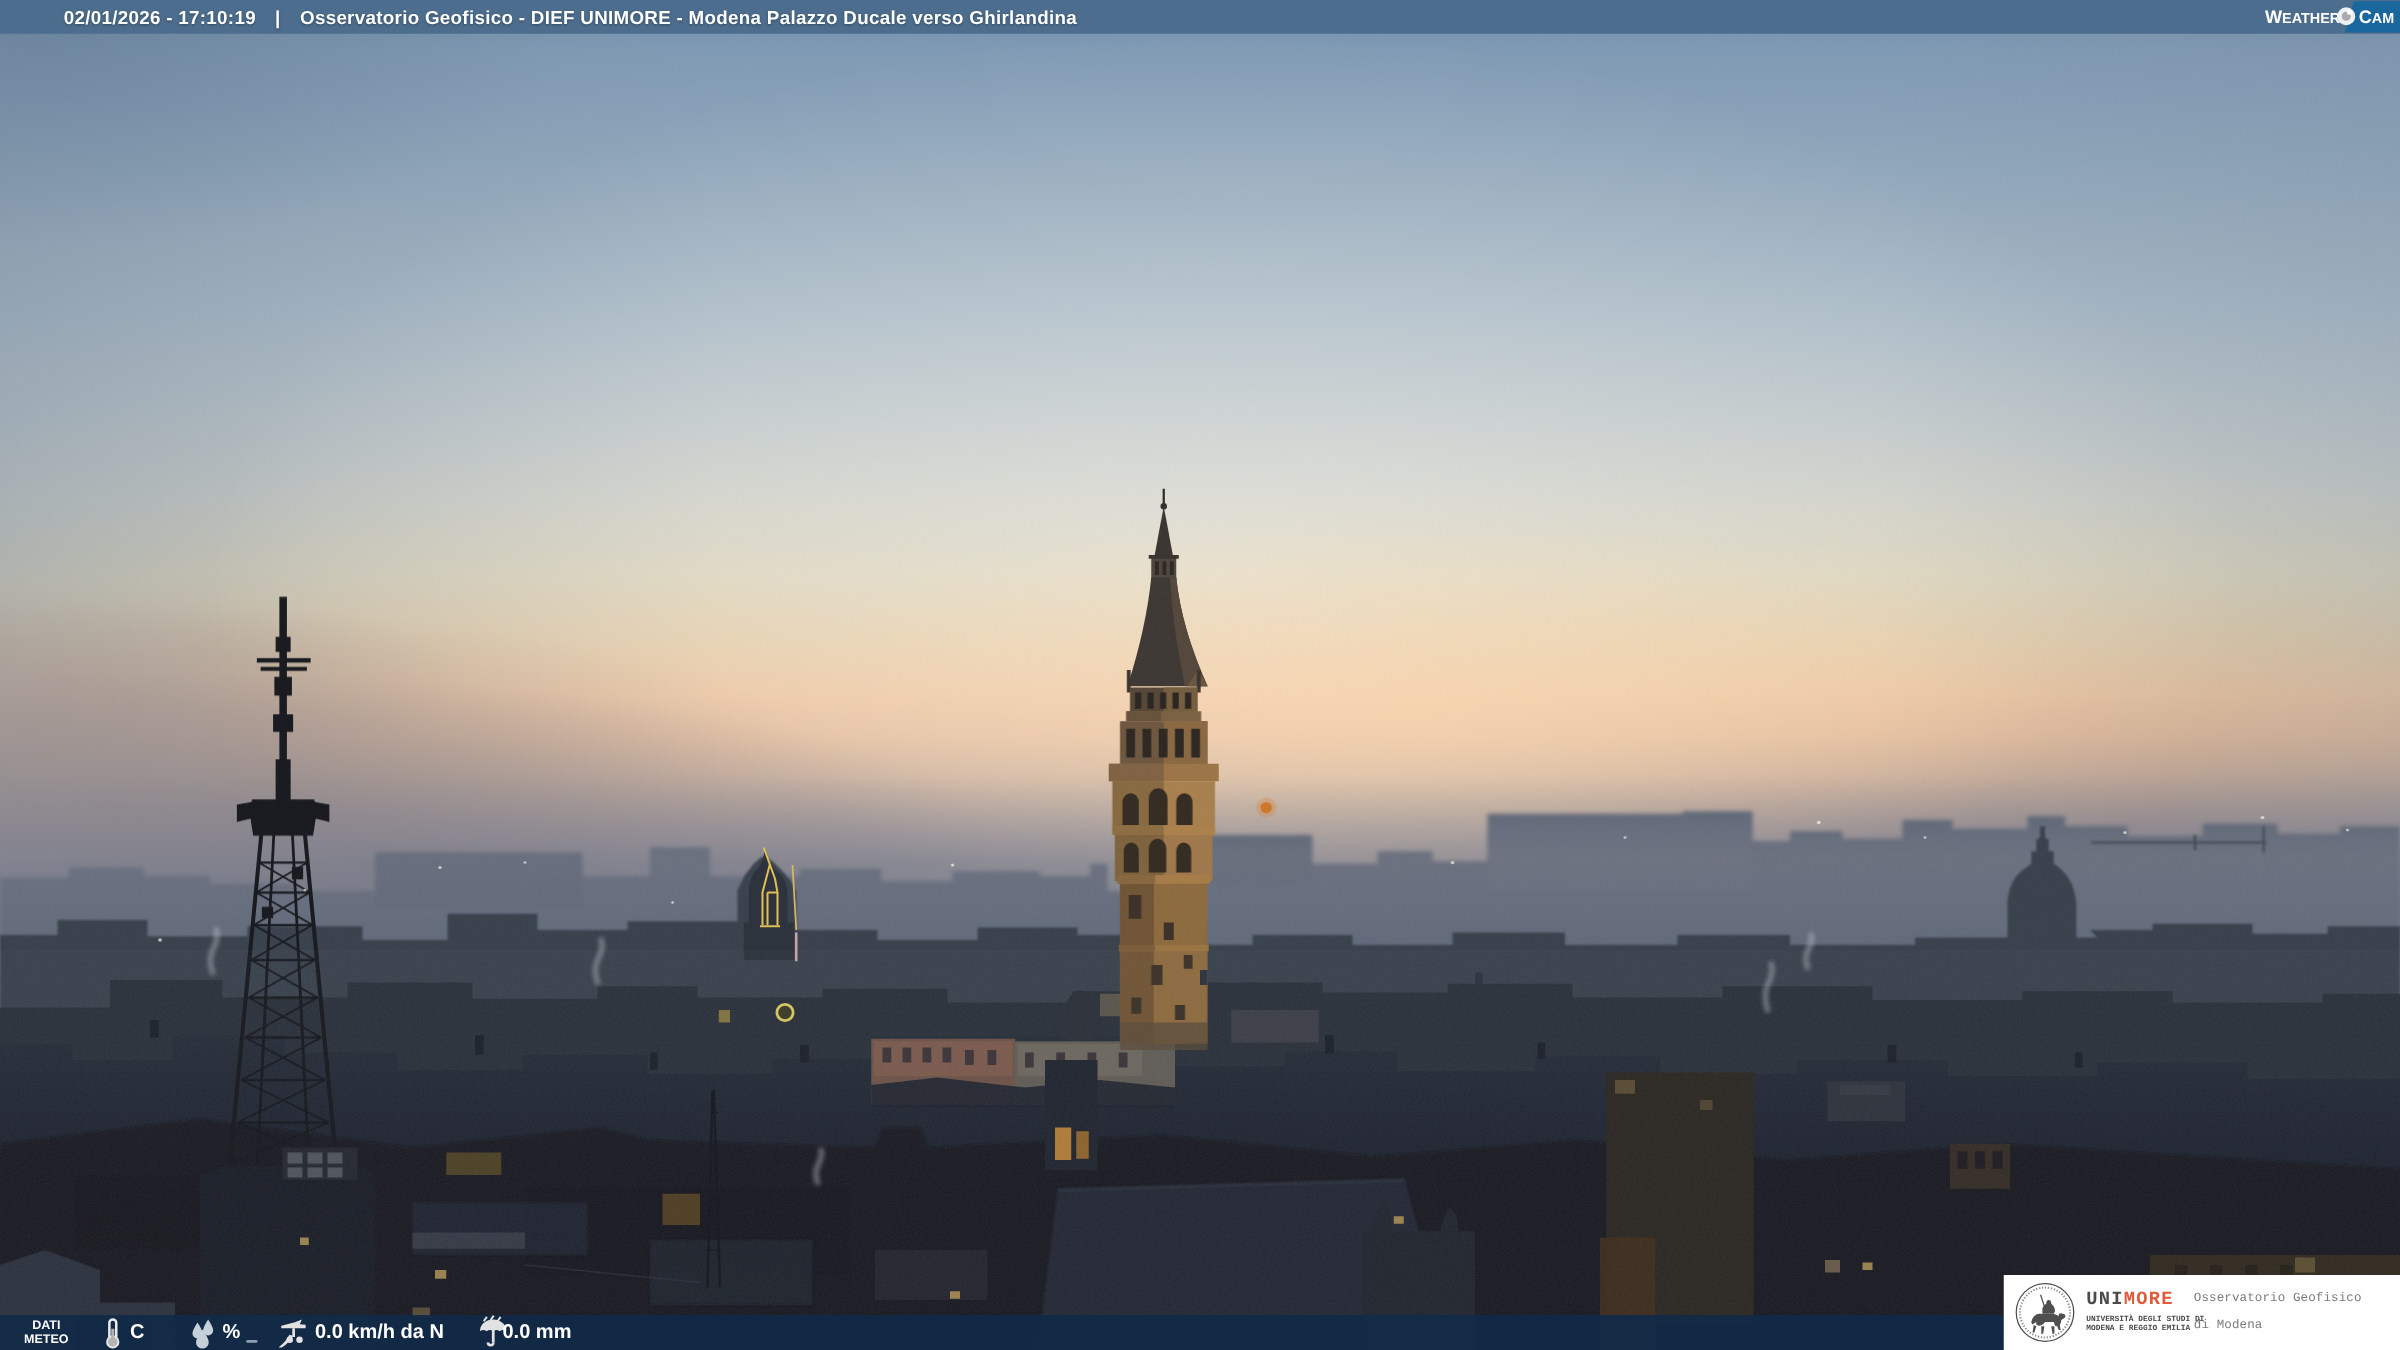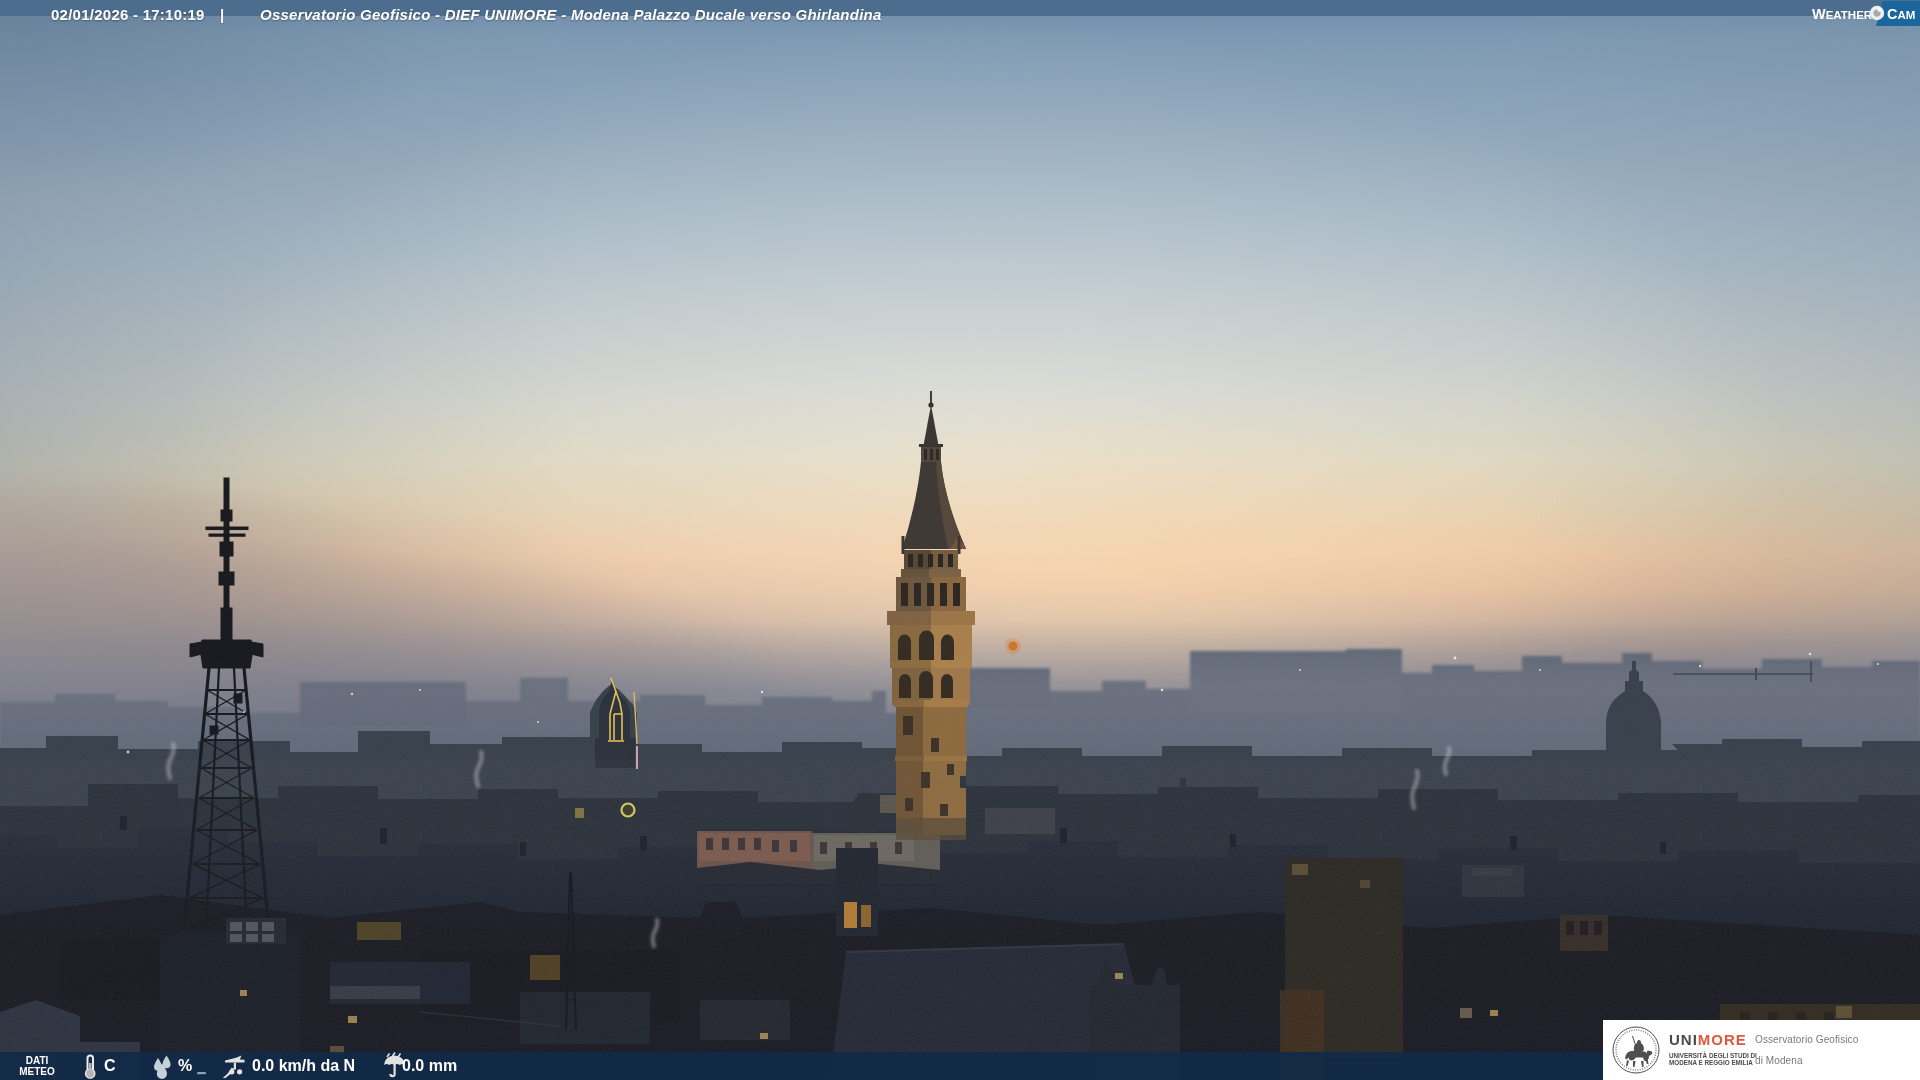--- a/index.html
+++ b/index.html
@@ -16,28 +16,28 @@
   #glow{position:absolute;left:0;top:0;width:1920px;height:1080px;
     background:radial-gradient(ellipse 750px 240px at 1120px 575px, rgba(255,216,170,0.5), rgba(255,216,170,0) 70%);}
   #glow2{position:absolute;left:0;top:0;width:1920px;height:1080px;
     background:radial-gradient(ellipse 1050px 560px at 980px 460px, rgba(252,250,242,0.42), rgba(252,250,242,0) 78%);}
   #lhaze{position:absolute;left:0;top:0;width:1920px;height:1080px;
     background:
       radial-gradient(ellipse 800px 150px at 60px 590px, rgba(152,143,144,0.50), rgba(152,143,144,0) 72%),
       radial-gradient(ellipse 900px 170px at 120px 665px, rgba(122,122,133,0.55), rgba(122,122,133,0) 75%),
       radial-gradient(ellipse 500px 110px at 30px 545px, rgba(165,155,152,0.40), rgba(165,155,152,0) 70%);}
   svg.layer{position:absolute;left:0;top:0;}
-  #topbar{position:absolute;left:0;top:0;width:1920px;height:16px;background:#4c6d8d;}
+  #topbar{position:absolute;left:0;top:0;width:1920px;height:27px;background:#4c6d8d;}
   #topbar .t{position:absolute;top:6px;color:#fff;font-weight:bold;font-size:15px;letter-spacing:0.25px;white-space:nowrap;text-shadow:0 1px 2px rgba(0,0,0,0.35);}
   #wcam{position:absolute;top:0;right:0;width:120px;height:27px;}
   #botbar{position:absolute;left:0;top:1052px;width:1920px;height:28px;background:rgba(18,43,72,0.93);}
   #botbar .lbl{position:absolute;left:8px;top:3px;width:58px;text-align:center;color:#fff;font-size:10px;font-weight:bold;line-height:11px;}
   #botbar .v{position:absolute;top:5px;color:#fff;font-weight:bold;font-size:16px;white-space:nowrap;}
   #iconsvg{position:absolute;left:0;top:0;}
-  #logobox{position:absolute;left:1603px;top:1020px;width:317px;height:60px;background:#fff;}
+  #logobox{position:absolute;left:1603px;top:1020px;width:317px;height:60px;background:#fff;font-family:Liberation Mono, monospace;}
   #logobox .uni{position:absolute;left:66px;top:11px;font-size:15px;font-weight:bold;letter-spacing:1px;color:#4a4a4a;}
   #logobox .uni span{color:#e05a3a;}
   #logobox .sub{position:absolute;left:66px;top:32px;font-size:6.3px;font-weight:bold;color:#4a4a4a;line-height:7px;letter-spacing:0;}
   #logobox .oss{position:absolute;left:152px;top:9px;font-size:10px;color:#7a7a7a;line-height:21px;letter-spacing:0.1px;white-space:nowrap;}
 </style>
 </head>
 <body>
 <div id="scene">
   <div id="sky"></div>
   <div id="cool"></div>
@@ -362,21 +362,21 @@
       <path d="M1152,985 L1156,972 L1160,966 L1165,972 L1167,985 Z"></path>
     </g>
 
     <rect x="0" y="27" width="1920" height="1053" filter="url(#grain)" opacity="0.05"></rect>
     <rect x="0" y="760" width="1920" height="320" filter="url(#grain)" opacity="0.05"></rect>
   </svg>
 
   <div id="topbar">
     <div class="t" style="left:51px;">02/01/2026 - 17:10:19</div>
     <div class="t" style="left:220px;">|</div>
-    <div class="t" style="left:260px;font-style:italic;">Osservatorio Geofisico - DIEF UNIMORE - Modena Palazzo Ducale verso Ghirlandina</div>
+    <div class="t" style="left:240px;">Osservatorio Geofisico - DIEF UNIMORE - Modena Palazzo Ducale verso Ghirlandina</div>
     <svg id="wcam" viewBox="0 0 120 27">
       <path d="M83,1 L120,1 L120,26 L76,26 Z" fill="#19679d"></path>
       <text x="12" y="18.5" font-family="Liberation Sans,sans-serif" font-size="14.5" font-weight="bold" fill="#fff">W<tspan font-size="11.5">EATHER</tspan></text>
       <circle cx="77" cy="13" r="7.2" fill="#eef1f3"></circle>
       <circle cx="77" cy="13" r="3.6" fill="#a8abae"></circle>
       <circle cx="79.5" cy="9.8" r="2" fill="#fff"></circle>
       <text x="87" y="18.5" font-family="Liberation Sans,sans-serif" font-size="14.5" font-weight="bold" fill="#fff">C<tspan font-size="11.5">AM</tspan></text>
     </svg>
   </div>
 

